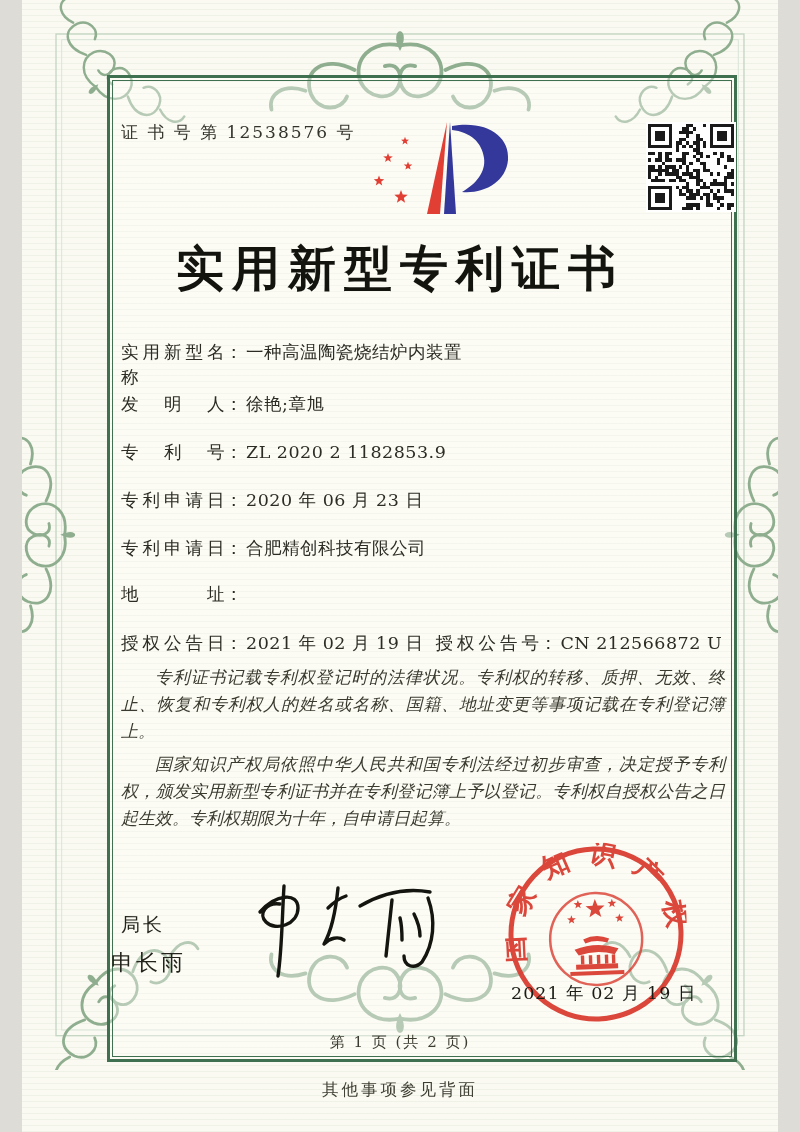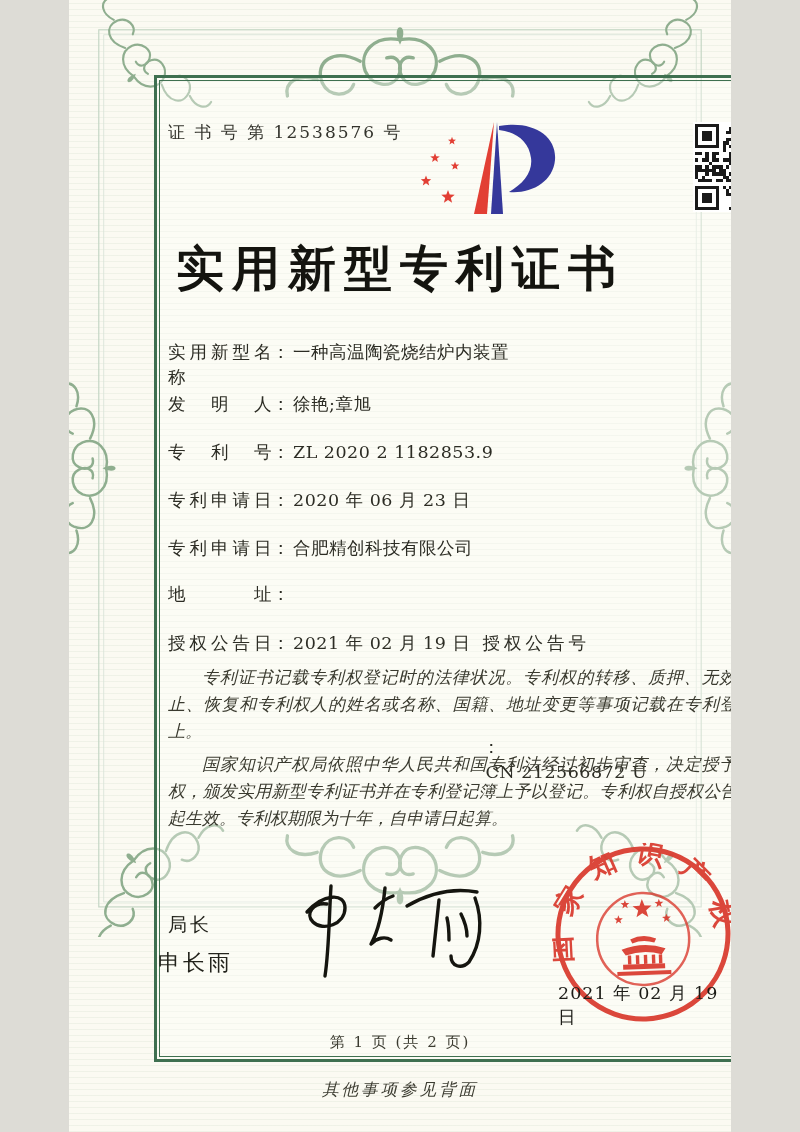--- a/index.html
+++ b/index.html
@@ -1,45 +1,45 @@
 <!DOCTYPE html>
 <html lang="zh"><head>
 <meta charset="utf-8">
 <style>
   html,body{margin:0;padding:0;background:#dddcd6;}
-  .page{position:relative;width:662px;height:1132px;margin:0 auto;background:#fbfaf2;
+  .page{position:relative;width:756px;height:1132px;margin:0 auto;background:#fbfaf2;
         overflow:hidden;font-family:"DejaVu Serif", serif;color:#2e2e27;}
   .page::before{content:"";position:absolute;inset:0;
         background:repeating-linear-gradient(0deg, rgba(137,168,137,0.10) 0 1px, transparent 1px 6px);
         pointer-events:none;z-index:0;}
   .ornaments{position:absolute;inset:0;z-index:1;}
   .frame-inner{position:absolute;left:85px;top:75px;width:630px;height:987px;
         border:3px solid #3f7050;box-sizing:border-box;z-index:2;background:rgba(255,255,252,0.35);}
   .frame-inner::after{content:"";position:absolute;inset:2px;border:1px solid #3f7050;}
   .abs{position:absolute;z-index:3;}
   .cert-no{left:99px;top:121px;font-size:17px;letter-spacing:2px;color:#33332c;}
   .title{left:0;right:0;top:237px;text-align:center;font-size:48px;font-weight:bold;
          letter-spacing:8px;color:#14140f;}
   .row{left:99px;display:flex;align-items:flex-start;font-size:17.5px;line-height:1.45;
        color:#2c2c24;letter-spacing:0.5px;}
   .flabel{display:inline-block;width:104px;text-align:justify;text-align-last:justify;flex:0 0 104px;}
   .fcolon{flex:0 0 auto;}
   .fvalue{margin-left:3px;}
   .addr .fvalue{max-width:452px;}
-  .grant-group2{margin-left:12px;display:flex;flex-direction:column;}
+  .grant-group2{margin-left:12px;display:flex;}
   .paras{left:99px;top:664px;width:604px;font-size:17px;font-style:italic;
          line-height:1.6;text-align:justify;color:#3a3a2f;}
   .paras p{margin:0 0 5px 0;text-indent:2em;}
   .signer-title{left:99px;top:912px;font-size:19px;letter-spacing:3px;color:#23231c;}
   .signer-name{left:89px;top:948px;font-size:22px;letter-spacing:3px;color:#23231c;}
   .signature{left:210px;top:878px;width:220px;height:105px;}
   .seal{left:483px;top:843px;width:182px;height:182px;opacity:0.93;transform:rotate(-2deg);z-index:4;}
   .seal-date{left:489px;top:981px;font-size:17.5px;letter-spacing:1px;color:#1b1b16;z-index:5;}
   .footer-page{left:0;right:0;top:1033px;text-align:center;font-size:15px;color:#3b3b30;letter-spacing:2px;}
-  .back-note{left:0;right:0;top:1079px;text-align:center;font-size:16.5px;font-style:italic;
+  .back-note{left:0;right:0;top:1079px;text-align:center;font-size:16.5px;
              color:#3d3d32;letter-spacing:3px;}
   .logo{left:348px;top:120px;width:152px;height:96px;}
   .qr{left:624px;top:122px;width:90px;height:90px;background:#fff;padding:2px;box-sizing:border-box;}
   svg{display:block;}
 </style>
 </head>
 <body>
 
 <div class="page">
 

